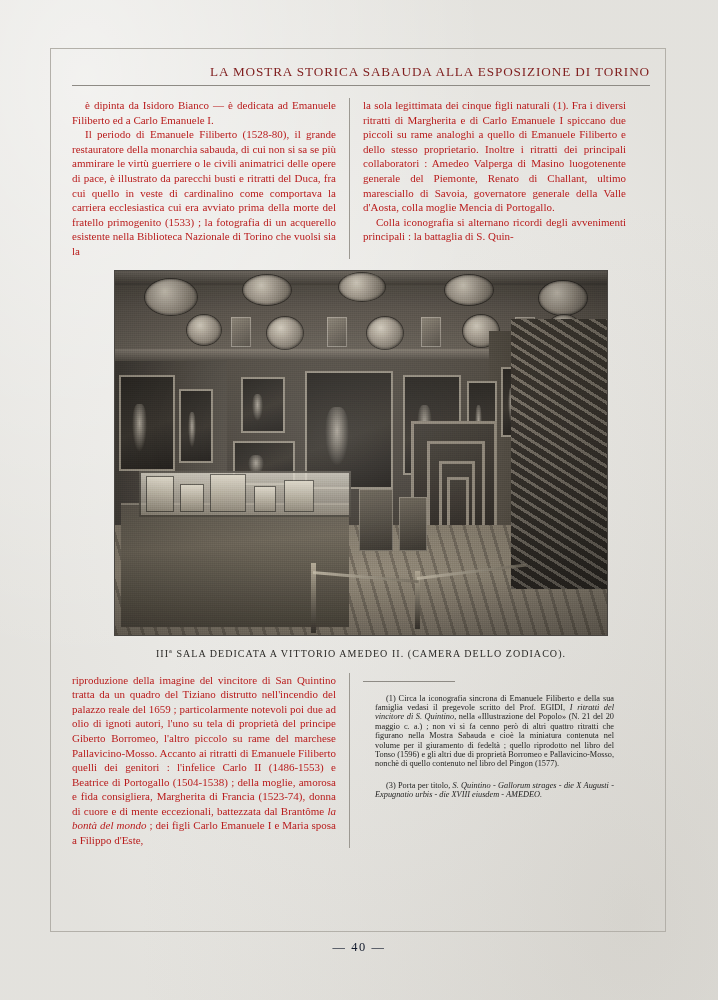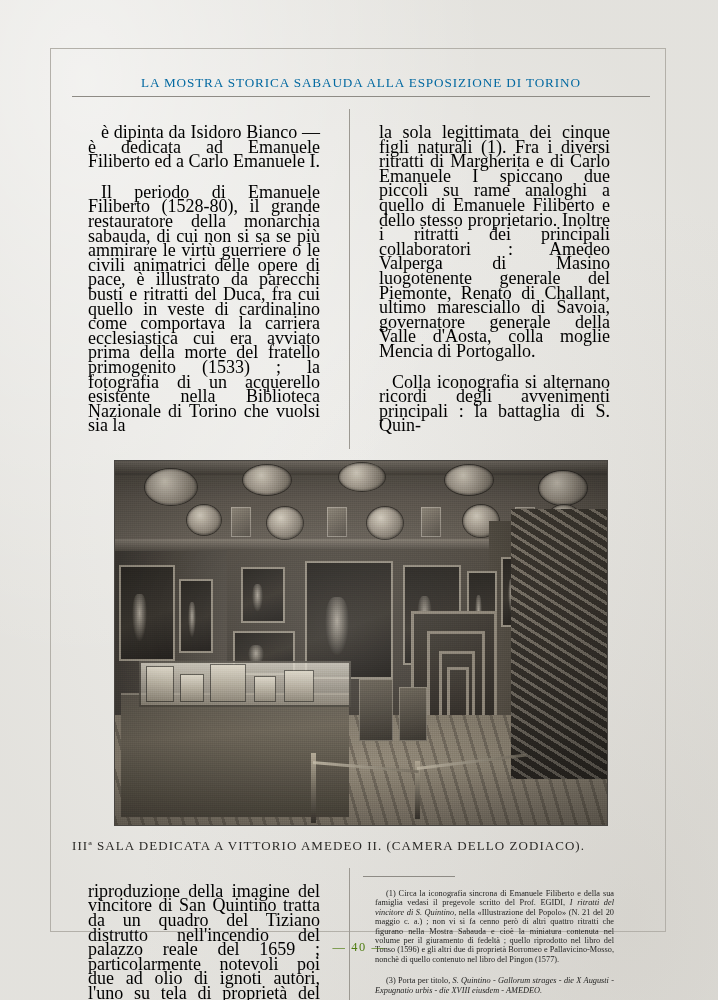--- a/index.html
+++ b/index.html
@@ -39,51 +39,51 @@
     z-index: 1;
   }
   .content {
     position: absolute;
     left: 72px;
     top: 64px;
     width: 578px;
     z-index: 2;
   }
   .page-head {
-    text-align: center;
+    text-align: right;
     font-size: 13.2px;
     letter-spacing: 0.9px;
-    color: #0369a1;
-    margin: 11px 0 5px 0;
+    color: #7f1d1d;
+    margin: 0 0 5px 0;
     font-weight: normal;
     white-space: nowrap;
   }
   .head-rule {
     height: 1px;
     background: #8e8b85;
     margin: 0 0 12px 0;
   }
   .cols {
     display: flex;
     gap: 0;
   }
   .col {
     width: 277px;
     box-sizing: border-box;
   }
   .col.left { padding-right: 13px; }
   .col.right { padding-left: 13px; border-left: 1px solid #9c9992; }
   p.body {
-    margin: 16px;
-    font-size: 18px;
+    margin: 0;
+    font-size: 11px;
     line-height: 14.6px;
     text-align: justify;
     text-indent: 13px;
     hyphens: manual;
-    color: #000000;
+    color: #b91c1c;
   }
   p.body.cont { text-indent: 0; }
   .italic { font-style: italic; }
 
   
   .figure {
     margin: 11px 0 0 0;
     position: relative;
   }
   .photo {
@@ -205,22 +205,22 @@
     background-image:
       repeating-linear-gradient(0deg, rgba(255,255,255,0.035) 0 1px, rgba(0,0,0,0.035) 1px 2px),
       repeating-linear-gradient(90deg, rgba(255,255,255,0.025) 0 1px, rgba(0,0,0,0.025) 1px 2px);
     mix-blend-mode: overlay;
   }
   .photo-vig {
     position: absolute; inset: 0;
     background: radial-gradient(ellipse at 45% 45%, rgba(255,255,255,0.10) 0%, rgba(0,0,0,0.0) 48%, rgba(0,0,0,0.30) 100%);
   }
   .caption {
-    text-align: left;
-    font-size: 13px;
+    text-align: center;
+    font-size: 10px;
     letter-spacing: 1.05px;
     color: #2a2926;
     margin: 12px 0 0 0;
     white-space: nowrap;
   }
 
   
   .fn-rule {
     width: 92px;
     height: 1px;
@@ -236,21 +236,21 @@
     color: #232322;
   }
   .sc { font-variant: small-caps; }
   .folio {
     position: absolute;
     left: 0; right: 0;
     top: 940px;
     text-align: center;
     font-size: 12.4px;
     letter-spacing: 1.6px;
-    color: #4d7c0f;
+    color: #0f172a;
     z-index: 3;
   }
 </style>
 </head>
 <body>
 
 <div class="page">
   <div class="sheet"></div>
 
   <div class="content">

